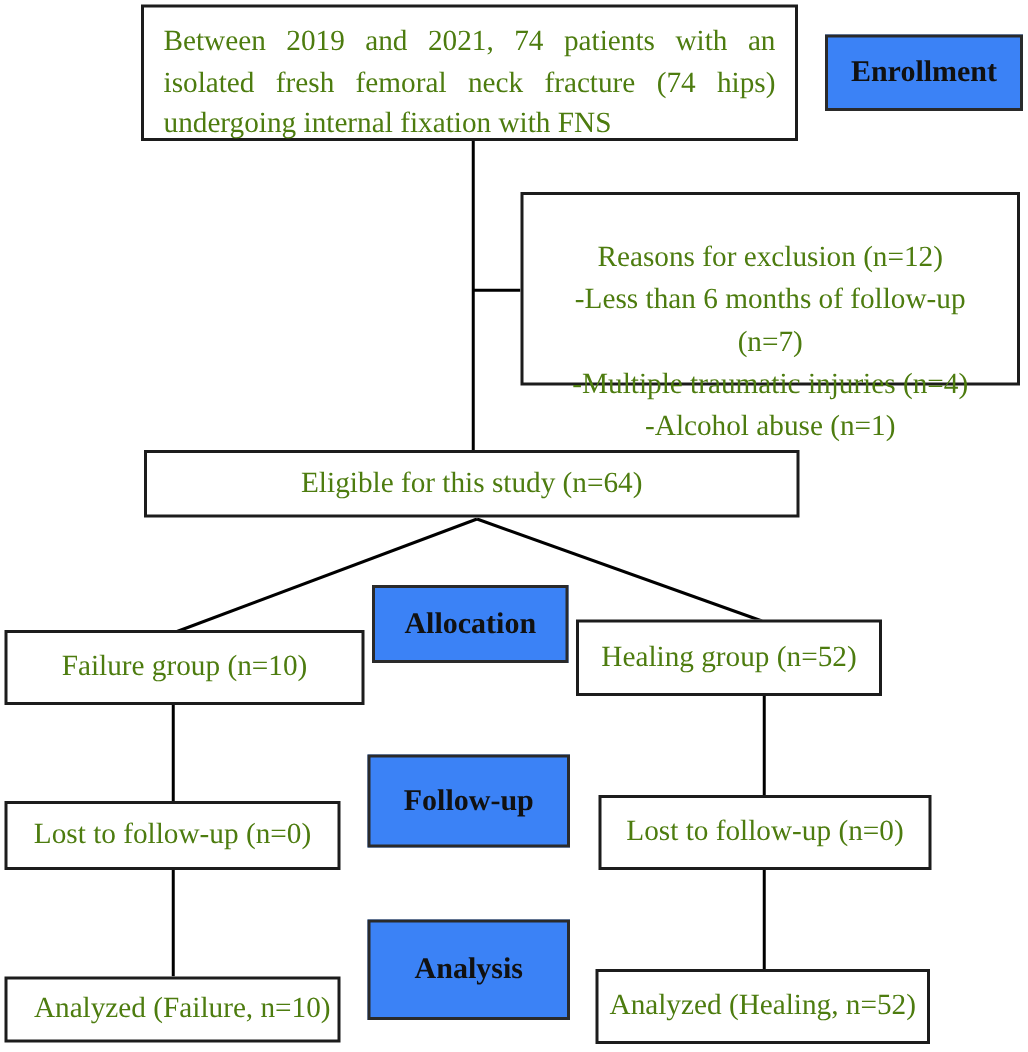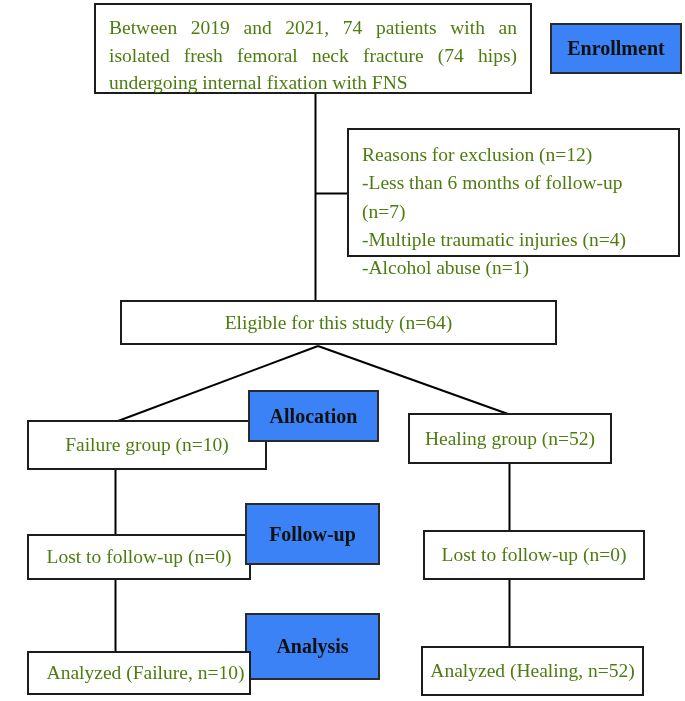--- a/index.html
+++ b/index.html
@@ -31,41 +31,40 @@
     font-size: 19.5px;
     line-height: 1.42;
     z-index: 2;
     color: #4d7c0f;
   }
   .box.centered {
     display: flex;
     align-items: center;
     justify-content: center;
     text-align: center;
-    margin-left: 24px;
   }
   .stage-label {
     position: absolute;
     box-sizing: border-box;
     background: #3b82f6;
     border: 2px solid #2a2a2a;
     display: flex;
     align-items: center;
     justify-content: center;
     font-weight: bold;
     font-size: 20px;
     z-index: 2;
     color: #111111;
   }
   
   #top-box         { left: 94px;  top: 3px;   width: 438px; height: 91px;
                      padding: 9px 13px; text-align: justify; text-align-last: left; }
   #enrollment-lbl  { left: 550px; top: 23px;  width: 132px; height: 51px; }
   #exclusion-box   { left: 347px; top: 128px; width: 333px; height: 129px;
-                     padding: 11px 13px; line-height: 1.45; }
+                     padding: 28px 13px; line-height: 1.45; text-align: center; }
   #eligible-box    { left: 96px;  top: 300px; width: 437px; height: 45px; }
   #failure-box     { left: 3px;   top: 420px; width: 240px; height: 50px; }
   #allocation-lbl  { left: 248px; top: 390px; width: 131px; height: 52px; }
   #healing-box     { left: 384px; top: 413px; width: 204px; height: 51px; }
   #lost-left-box   { left: 3px;   top: 534px; width: 224px; height: 46px; }
   #followup-lbl    { left: 245px; top: 503px; width: 135px; height: 62px; }
   #lost-right-box  { left: 399px; top: 530px; width: 222px; height: 50px; }
   #analysis-lbl    { left: 245px; top: 613px; width: 135px; height: 67px; }
   #analyzed-left-box  { left: 3px;   top: 651px; width: 224px; height: 44px; padding-left: 13px; }
   #analyzed-right-box { left: 397px; top: 646px; width: 223px; height: 50px; }

